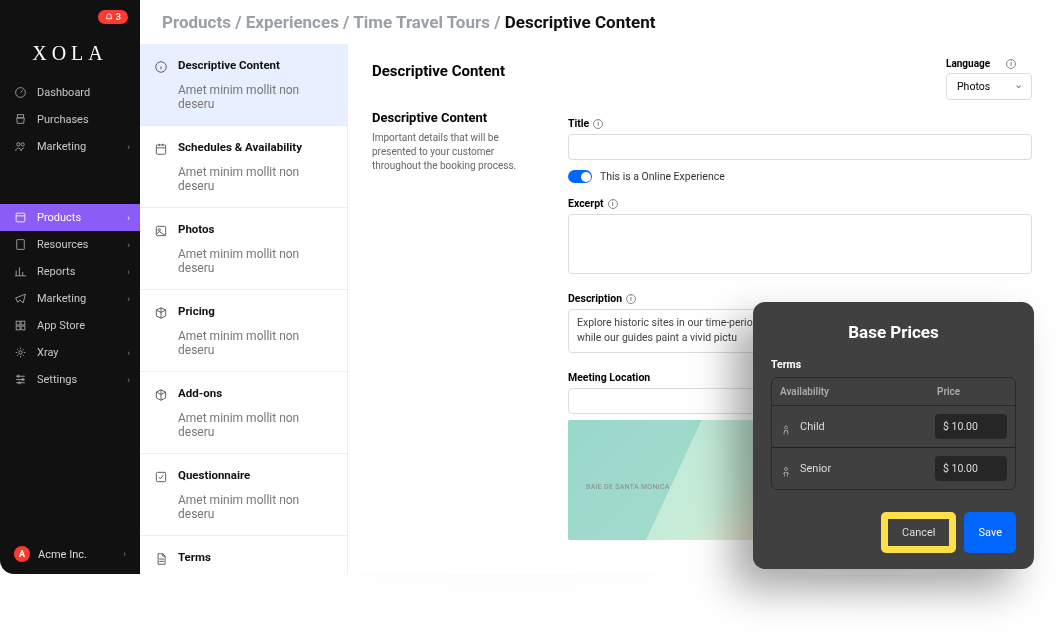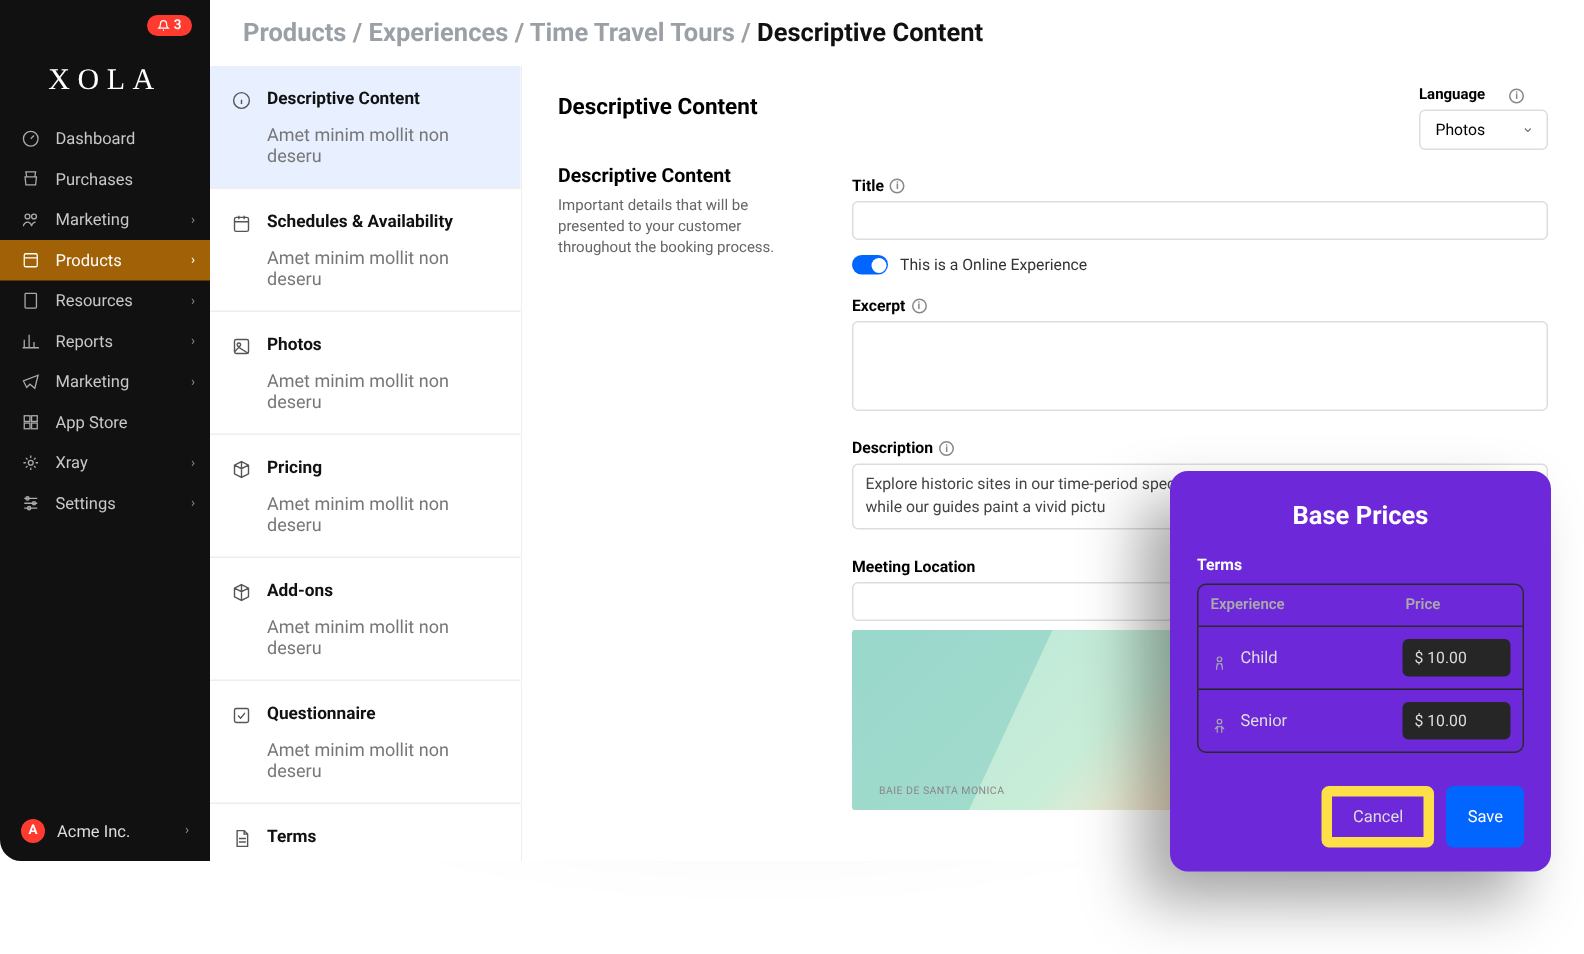--- a/index.html
+++ b/index.html
@@ -6,21 +6,21 @@
   body { background: #fff; width: 1056px; height: 636px; overflow: hidden; position: relative; }
   .app { display: flex; height: 574px; }
   
   
   .sidebar { width: 140px; background: #111; color: #fff; display: flex; flex-direction: column; border-bottom-left-radius: 14px; }
   .sidebar-top { padding: 10px 12px 0; }
   .notif { display: inline-flex; align-items: center; gap:3px; background: #ff3b30; color: #fff; font-size: 9px; font-weight:600; padding: 2px 7px; border-radius: 10px; float: right; }
   .logo { font-size: 20px; font-weight: 400; letter-spacing: 5px; text-align: center; margin: 18px 0 14px; font-family: Liberation Serif, serif; }
   .navlist { list-style: none; flex:1; }
   .navitem { display: flex; align-items: center; gap: 10px; padding: 7px 14px; font-size: 11px; color: #c8c8c8; cursor: pointer; position: relative; }
-  .navitem.active { background: #a16207; color: #fff; }
+  .navitem.active { background: #8b5cf6; color: #fff; margin-top: 44px; }
   .navitem .chev { position:absolute; right:10px; font-size:9px; color:#888; }
   .navitem.active .chev { color:#fff; }
   .nav-ico { width:13px; height:13px; display:inline-flex; align-items:center; justify-content:center; }
   .nav-ico svg { width:13px; height:13px; stroke:#aaa; fill:none; stroke-width:1.6; }
   .navitem.active .nav-ico svg { stroke:#fff; }
   .sidebar-footer { display:flex; align-items:center; gap:8px; padding:12px 14px; font-size:11px; color:#ddd; }
   .acme-logo { width:16px; height:16px; border-radius:50%; background:#ff3b30; display:flex; align-items:center; justify-content:center; font-size:9px; color:#fff; font-weight:700; }
   .sidebar-footer .chev { margin-left:auto; font-size:9px; color:#888; }
 
   
@@ -56,24 +56,24 @@
   .input { width:100%; border:1px solid #ddd; border-radius:4px; padding:5px 8px; font-size:11px; height:26px; }
   .textarea { width:100%; border:1px solid #ddd; border-radius:4px; padding:6px 8px; font-size:10.5px; resize:none; }
   .textarea.excerpt { height:60px; }
   .textarea.desc { height:44px; color:#444; line-height:1.4; }
   .toggle-row { display:flex; align-items:center; gap:8px; margin-top:10px; }
   .toggle { width:24px; height:13px; background:#0066ff; border-radius:8px; position:relative; cursor:pointer; }
   .toggle::after { content:""; width:10px; height:10px; background:#fff; border-radius:50%; position:absolute; top:1.5px; right:1.5px; }
   .toggle-label { font-size:10.5px; color:#333; }
   .map { width:100%; height:120px; background:linear-gradient(135deg,#b8e6d9 0%,#c8edd8 40%,#f5e8d0 55%,#f0e5d5 100%); border-radius:2px; margin-top:6px; position:relative; overflow:hidden; }
   .map::before { content:""; position:absolute; left:0; top:0; width:48%; height:100%; background:#7cc9c0; opacity:.5; clip-path: polygon(0 0, 60% 0, 35% 100%, 0 100%); }
-  .map-label { position:absolute; font-size:7px; color:#888; text-transform:uppercase; letter-spacing:.3px; line-height:1.1; text-align:center;margin-top:40px; }
-  
-  
-  .modal { position:absolute; right:22px; top:302px; width:254px; background:#6d28d9; color:#fff; border-radius:12px; padding:20px 18px 16px; box-shadow: -20px 20px 40px rgba(0,0,0,.35); margin-top: 12px; }
+  .map-label { position:absolute; font-size:7px; color:#888; text-transform:uppercase; letter-spacing:.3px; line-height:1.1; text-align:center; }
+  
+  
+  .modal { position:absolute; right:22px; top:302px; width:281px; background:#404040; color:#fff; border-radius:12px; padding:20px 18px 16px; box-shadow: -20px 20px 40px rgba(0,0,0,.35); }
   .modal-shadow { position:absolute; right:8px; top:318px; width:254px; height:300px; background:radial-gradient(circle at 30% 30%, rgba(0,0,0,.18), transparent 70%); z-index:-1; border-radius:20px; filter:blur(14px);}
   .modal h2 { font-size:17px; font-weight:700; text-align:center; margin-bottom:16px; }
   .modal-sub { font-size:10.5px; font-weight:700; margin-bottom:6px; }
   .ptable { border:1px solid #2a2a2a; border-radius:6px; }
   .phead, .prow { display:flex; align-items:center; padding:8px 8px; gap:8px; }
   .phead { border-bottom:1px solid #2a2a2a; font-size:10px; color:#aaa; font-weight:600;}
   .phead .col1 { flex:1;} .phead .col2 { width:70px; }
   .prow { border-bottom:1px solid #222; }
   .prow:last-child { border-bottom:none; }
   .prow .dico { width:12px; height:12px; }
@@ -343,21 +343,21 @@
   </section>
 </div>
 
 <div class="big-shadow"></div>
 <div class="modal-shadow"></div>
 <div class="modal">
   <h2>Base Prices</h2>
   <div class="modal-sub">Terms</div>
   <div class="ptable">
     <div class="phead">
-      <span class="col1">Experience</span>
+      <span class="col1">Availability</span>
       <span class="col2">Price</span>
     </div>
     <div id="prows">
         <div class="prow">
           <span class="dico"><svg viewBox="0 0 24 24">
               <circle cx="12" cy="7" r="3"></circle>
               <path d="M8 21l1-8h6l1 8M10 13l-2 4M14 13l2 4"></path>
             </svg></span>
           <span class="dname">Child</span>
           <span class="pbox">$ 10.00</span>

